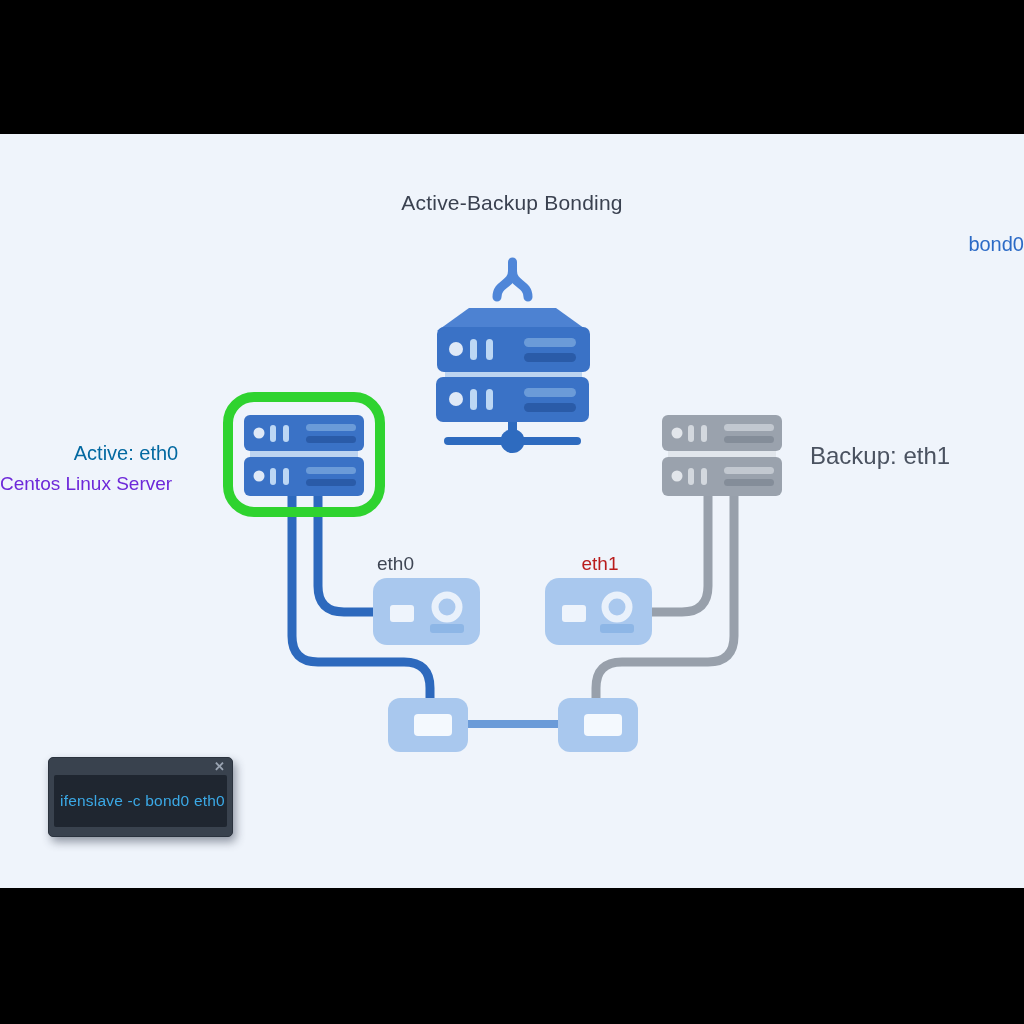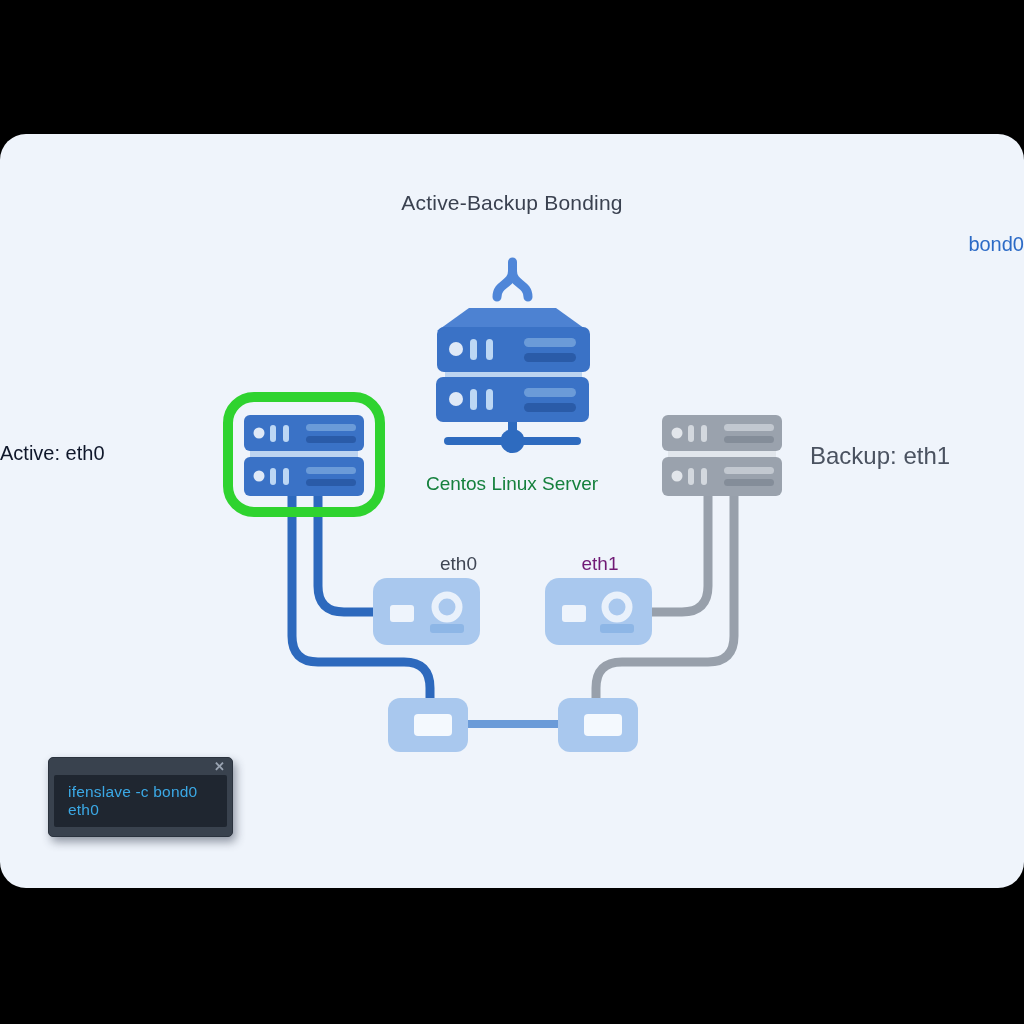--- a/index.html
+++ b/index.html
@@ -2,46 +2,46 @@
 <html><head>
 <meta charset="utf-8">
 <style>
   html,body{margin:0;padding:0;background:#000;}
   body{width:1024px;height:1024px;position:relative;overflow:hidden;
        font-family:"Liberation Sans",sans-serif;}
   .letterbox{position:absolute;left:0;width:1024px;background:#000;}
   #bar-top{top:0;height:134px;}
   #bar-bottom{top:888px;height:136px;}
   #stage{position:absolute;left:0;top:134px;width:1024px;height:754px;
-         background:#eff4fb;border-radius:26px;}
+         background:#eff4fb;}
   #diagram-svg{position:absolute;left:0;top:0;}
   .lbl{position:absolute;white-space:nowrap;}
   #title{top:57px;left:0;right:0;text-align:center;font-size:21px;
          font-weight:500;color:#3a4150;letter-spacing:.2px;}
   #bond-label{top:99px;left:0;right:0;text-align:right;font-size:20px;
          font-weight:500;color:#2b6ac6;}
-  #server-label{top:339px;left:0;right:0;text-align:center;font-size:19px;
-         color:#15803d;}
-  #active-label{top:308px;left:0;width:220px;text-align:left;font-size:20px;
-         color:#0f172a;}
+  #server-label{top:339px;left:0;right:0;text-align:left;font-size:19px;
+         color:#6d28d9;}
+  #active-label{top:308px;left:16px;width:220px;text-align:center;font-size:20px;
+         color:#0369a1;}
   #backup-label{top:308px;left:810px;font-size:24px;color:#4a5260;}
-  #eth0-label{top:419px;left:377px;width:100px;text-align:right;
+  #eth0-label{top:419px;left:377px;width:100px;text-align:left;
          font-size:19px;color:#3f4654;}
   #eth1-label{top:419px;left:550px;width:100px;text-align:center;
-         font-size:19px;color:#701a75;}
+         font-size:19px;color:#b91c1c;}
   
   #terminal{position:absolute;left:48px;top:623px;width:185px;height:80px;
          background:#39424e;border:1px solid #2b333e;border-radius:5px;
          box-shadow:3px 5px 10px rgba(30,40,60,.45);box-sizing:border-box;}
   #terminal-titlebar{height:17px;position:relative;}
   #terminal-close{position:absolute;right:7px;top:0px;color:#9aa4b2;
          font-size:13px;font-weight:bold;line-height:17px;cursor:default;}
   #terminal-body{margin:0 5px 5px 5px;height:52px;background:#1f2630;
          border-radius:2px;display:flex;align-items:center;}
-  #terminal-command{color:#3ba9e6;font-size:15.5px;padding-left:14px;
+  #terminal-command{color:#3ba9e6;font-size:15.5px;padding-left:6px;
          letter-spacing:.2px;}
 </style>
 </head>
 <body>
 
 <div class="letterbox" id="bar-top"></div>
 
 <div id="stage">
 
   <svg id="diagram-svg" width="1024" height="754" viewBox="0 0 1024 754">

